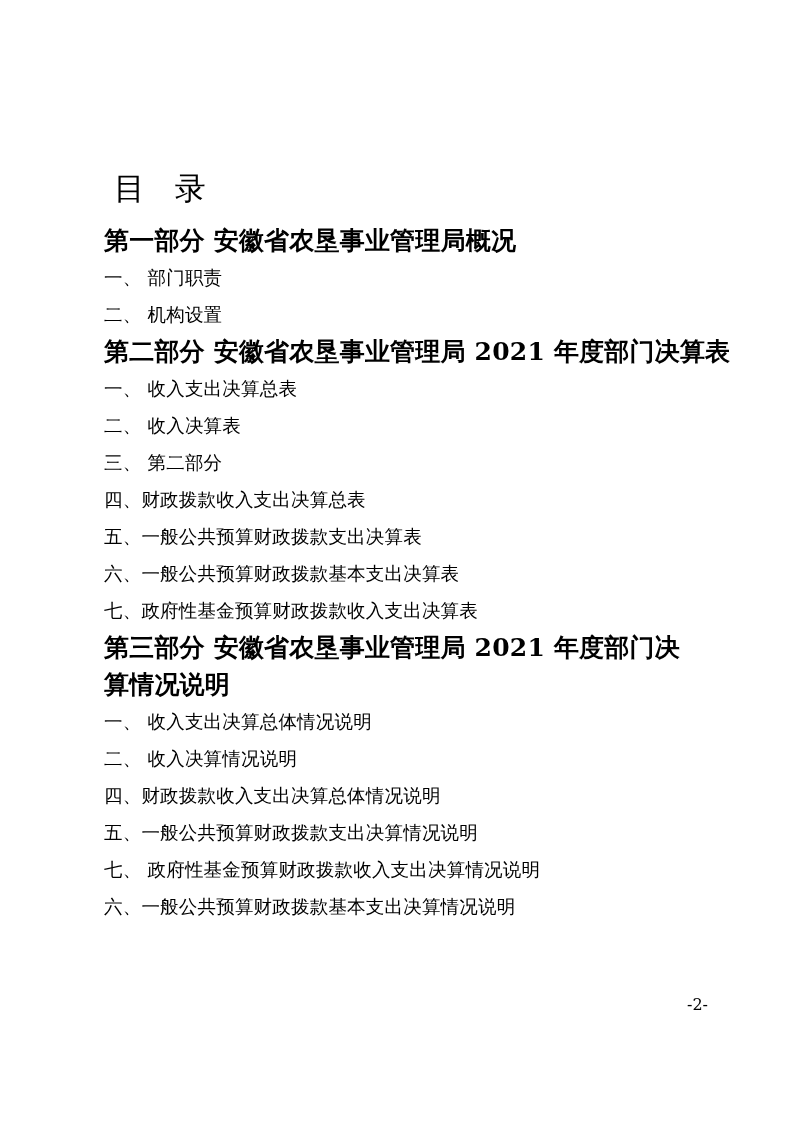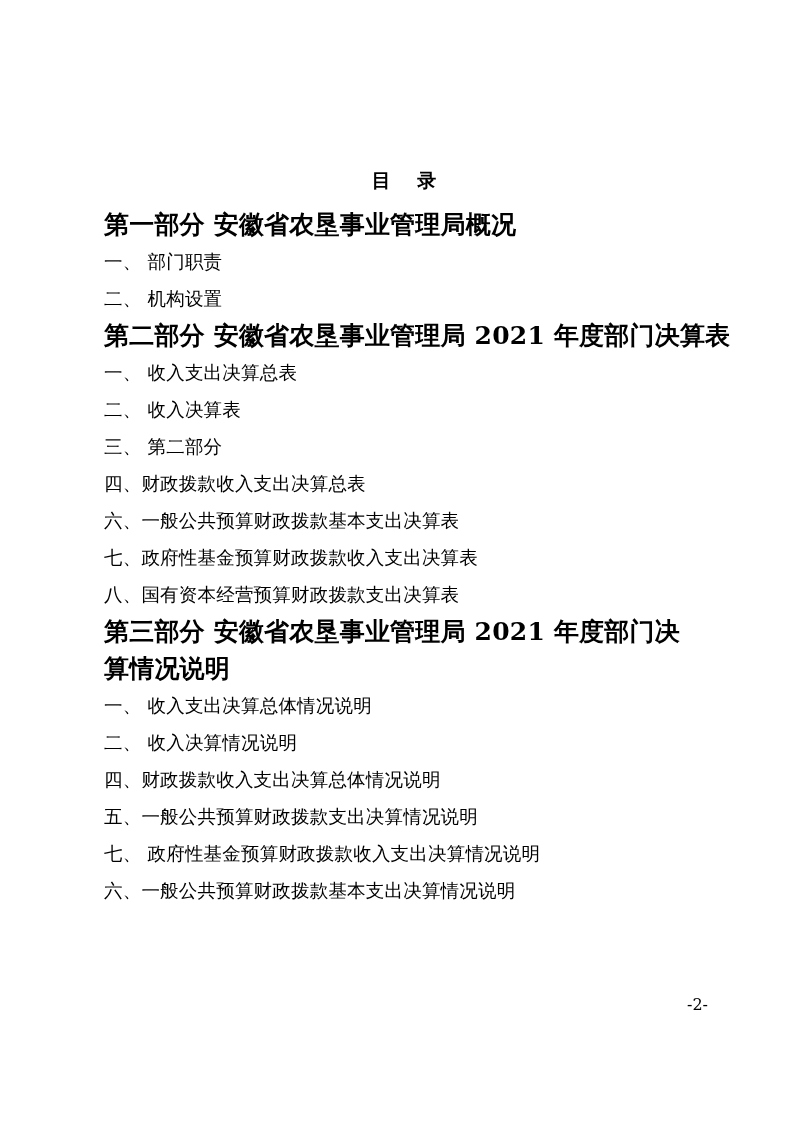--- a/index.html
+++ b/index.html
@@ -22,23 +22,23 @@
     width: 794px;
     height: 1123px;
   }
   .content {
     position: absolute;
     left: 104px;
     top: 168px;
     width: 600px;
   }
   .doc-title {
-    text-align: center;
-    font-size: 19px;
-    font-weight: bold;
+    text-align: left;
+    font-size: 31px;
+    font-weight: normal;
     letter-spacing: 10px;
     margin: 0 0 12px 0;
     padding-left: 10px;
     font-family: "DejaVu Serif", "Liberation Serif", serif;
   }
   .part-heading {
     font-size: 25px;
     font-weight: bold;
     line-height: 37px;
     margin: 0;
@@ -73,23 +73,23 @@
     <h1 class="doc-title">目  录</h1>
 
     <p class="part-heading">第一部分  安徽省农垦事业管理局概况</p>
     <p class="toc-item">一、 部门职责</p>
     <p class="toc-item">二、 机构设置</p>
     <p class="part-heading">第二部分  安徽省农垦事业管理局 2021 年度部门决算表</p>
     <p class="toc-item">一、 收入支出决算总表</p>
     <p class="toc-item">二、 收入决算表</p>
     <p class="toc-item">三、 第二部分</p>
     <p class="toc-item">四、财政拨款收入支出决算总表</p>
+    <p class="toc-item">五、一般公共预算财政拨款支出决算表</p>
     <p class="toc-item">六、一般公共预算财政拨款基本支出决算表</p>
     <p class="toc-item">七、政府性基金预算财政拨款收入支出决算表</p>
-    <p class="toc-item">八、国有资本经营预算财政拨款支出决算表</p>
     <p class="part-heading wrap">第三部分  安徽省农垦事业管理局 2021 年度部门决算情况说明</p>
     <p class="toc-item">一、 收入支出决算总体情况说明</p>
     <p class="toc-item">二、 收入决算情况说明</p>
     <p class="toc-item">四、财政拨款收入支出决算总体情况说明</p>
     <p class="toc-item">五、一般公共预算财政拨款支出决算情况说明</p>
     <p class="toc-item">七、 政府性基金预算财政拨款收入支出决算情况说明</p>
     <p class="toc-item">六、一般公共预算财政拨款基本支出决算情况说明</p>
 
   </div>
 

